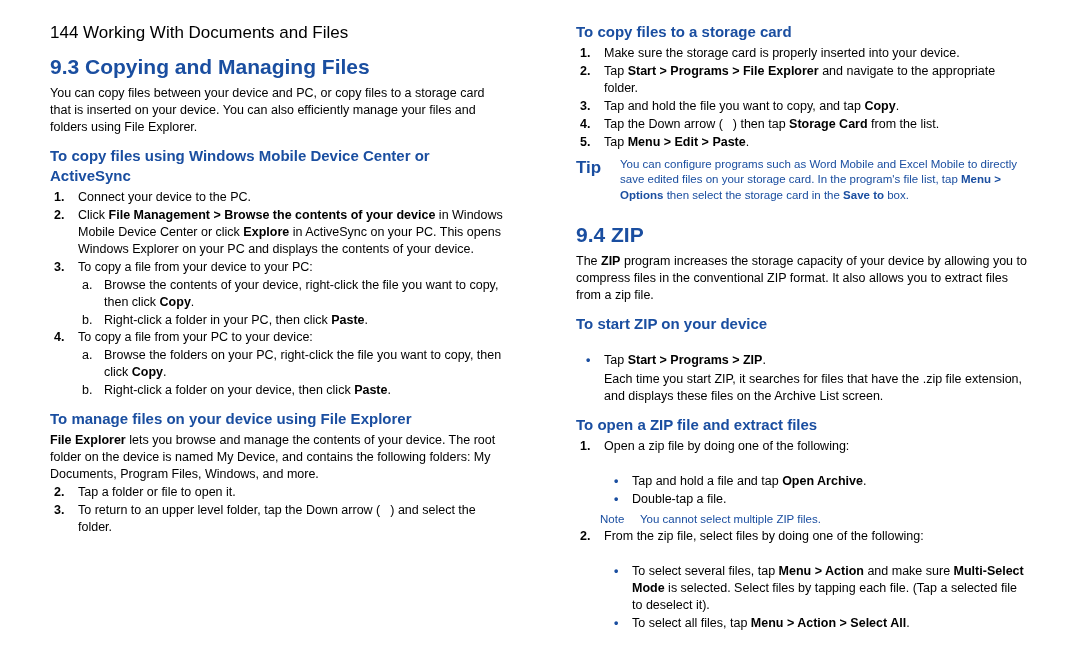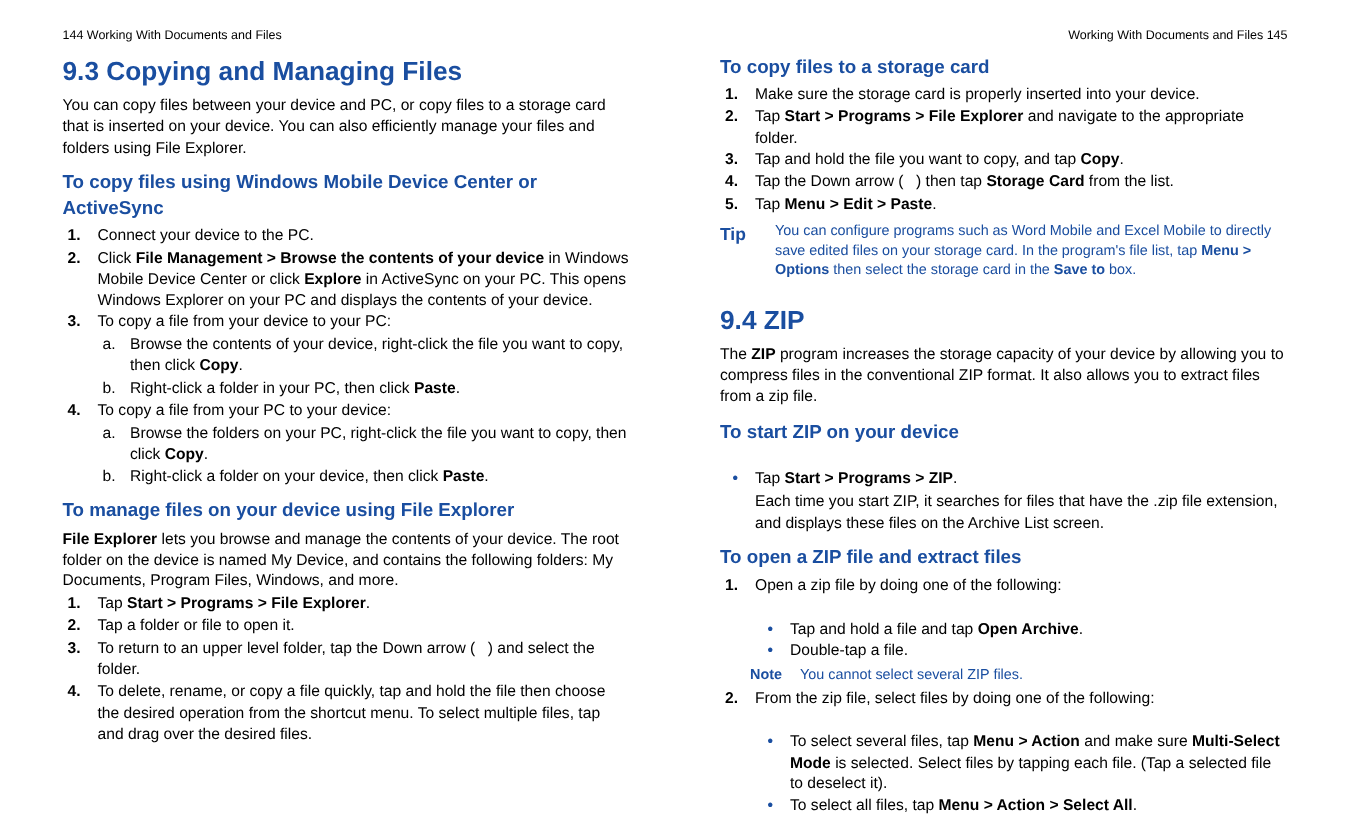--- a/index.html
+++ b/index.html
@@ -12,21 +12,21 @@
     height: 663px;
     display: flex;
     background: #fff;
   }
   .page {
     width: 50%;
     padding: 22px 36px 22px 50px;
     position: relative;
   }
   .page.right { padding: 22px 50px 22px 36px; }
-  .runhead { font-size: 10px; color: #000; margin-bottom: 8px; }
+  .runhead { font-size: 17px; color: #000; margin-bottom: 8px; }
   .page.left .runhead { text-align: left; }
   .page.right .runhead { text-align: right; }
   h1.section { font-size: 21px; font-weight: 700; color: #1a4ea0; margin: 2px 0 4px 0; }
   h2.sub { font-size: 15px; font-weight: 700; color: #1a4ea0; margin: 10px 0 3px 0; }
   .intro { margin: 0 0 6px 0; }
   ol.num { list-style: none; padding-left: 24px; }
   ol.num > li { position: relative; margin: 1px 0; padding-left: 4px; }
   ol.num > li::before {
     content: attr(data-num) ".";
     position: absolute; left: -20px; top: 0;
@@ -39,24 +39,24 @@
     position: absolute; left: -18px; top: 0;
   }
   ul.bul { list-style: none; padding-left: 24px; margin-top: 18px; }
   ul.bul > li { position: relative; margin: 1px 0; padding-left: 4px; }
   ul.bul > li::before {
     content: "•"; position: absolute; left: -14px; top: 0;
     color: #1a4ea0; font-weight: 700;
   }
   .b { font-weight: 700; }
   .tip-row { display: flex; margin: 6px 0 0 0; }
-  .tip-label { color: #1a4ea0; font-weight: 700; width: 44px; flex-shrink: 0; font-size: 14px; }
+  .tip-label { color: #1a4ea0; font-weight: 700; width: 44px; flex-shrink: 0; font-size: 17px; }
   .tip-body { color: #1a4ea0; font-size: 11.5px; line-height: 1.35; }
   .note-row { display: flex; margin: 4px 0 0 24px; }
-  .note-label { color: #1a4ea0; font-weight: 700; width: 40px; flex-shrink: 0; font-size: 11.5px; }
+  .note-label { color: #1a4ea0; font-weight: 400; width: 40px; flex-shrink: 0; font-size: 11.5px; }
   .note-body { color: #1a4ea0; font-size: 11.5px; }
   .after { margin-top: 2px; margin-left: 28px; }
   .down-arrow { display:inline-block; width:10px; height:10px; }
   h1.section.zip { margin-top: 18px; }
 </style>
 </head>
 <body>
 
 <div class="page left">
   <div class="runhead">144  Working With Documents and Files</div>
@@ -82,29 +82,26 @@
       <ol class="alpha">
         <li data-letter="a"><span>Browse the folders on your PC, right-click the file you want to copy, then click </span><span class="b">Copy</span><span>.</span></li>
         <li data-letter="b"><span>Right-click a folder on your device, then click </span><span class="b">Paste</span><span>.</span></li>
       </ol>
     </li>
   </ol>
 
   <h2 class="sub">To manage files on your device using File Explorer</h2>
   <p><span class="b">File Explorer</span><span> lets you browse and manage the contents of your device. The root folder on the device is named My Device, and contains the following folders: My Documents, Program Files, Windows, and more.</span></p>
   <ol class="num">
-    <li data-num="1"><span>Tap </span><span class="b">Start &gt; Programs &gt; File Explorer</span><span>.</span></li>
     <li data-num="2">Tap a folder or file to open it.</li>
     <li data-num="3"><span>To return to an upper level folder, tap the Down arrow (</span><span class="down-arrow"></span><span>) and select the folder.</span></li>
-    <li data-num="4">To delete, rename, or copy a file quickly, tap and hold the file then choose the desired operation from the shortcut menu. To select multiple files, tap and drag over the desired files.</li>
   </ol>
 </div>
 
 <div class="page right">
-  <div class="runhead">Working With Documents and Files  145</div>
 
   <h2 class="sub" style="margin-top:0">To copy files to a storage card</h2>
   <ol class="num">
     <li data-num="1">Make sure the storage card is properly inserted into your device.</li>
     <li data-num="2"><span>Tap </span><span class="b">Start &gt; Programs &gt; File Explorer</span><span> and navigate to the appropriate folder.</span></li>
     <li data-num="3"><span>Tap and hold the file you want to copy, and tap </span><span class="b">Copy</span><span>.</span></li>
     <li data-num="4"><span>Tap the Down arrow (</span><span class="down-arrow"></span><span>) then tap </span><span class="b">Storage Card</span><span> from the list.</span></li>
     <li data-num="5"><span>Tap </span><span class="b">Menu &gt; Edit &gt; Paste</span><span>.</span></li>
   </ol>
 
@@ -129,21 +126,21 @@
     <li data-num="1">
       <span>Open a zip file by doing one of the following:</span>
       <ul class="bul">
         <li><span>Tap and hold a file and tap </span><span class="b">Open Archive</span><span>.</span></li>
         <li>Double-tap a file.</li>
       </ul>
     </li>
   </ol>
   <div class="note-row">
     <div class="note-label">Note</div>
-    <div class="note-body">You cannot select several ZIP files.</div>
+    <div class="note-body">You cannot select multiple ZIP files.</div>
   </div>
   <ol class="num">
     <li data-num="2">
       <span>From the zip file, select files by doing one of the following:</span>
       <ul class="bul">
         <li><span>To select several files, tap </span><span class="b">Menu &gt; Action</span><span> and make sure </span><span class="b">Multi-Select Mode</span><span> is selected. Select files by tapping each file. (Tap a selected file to deselect it).</span></li>
         <li><span>To select all files, tap </span><span class="b">Menu &gt; Action &gt; Select All</span><span>.</span></li>
       </ul>
     </li>
   </ol>

